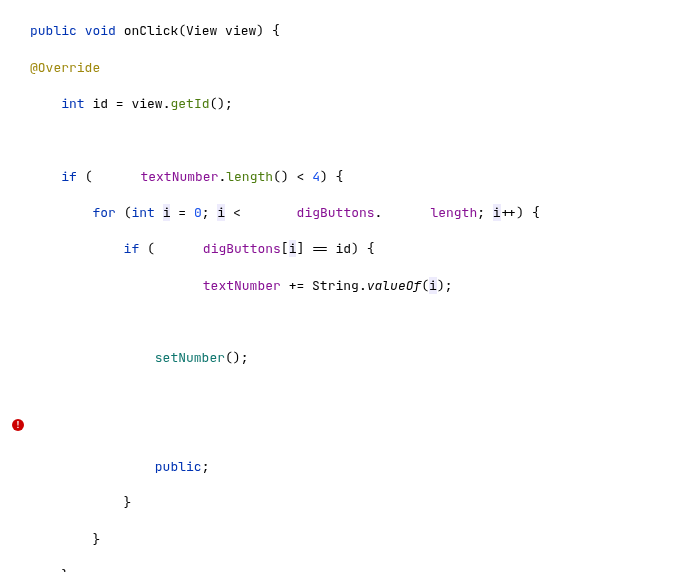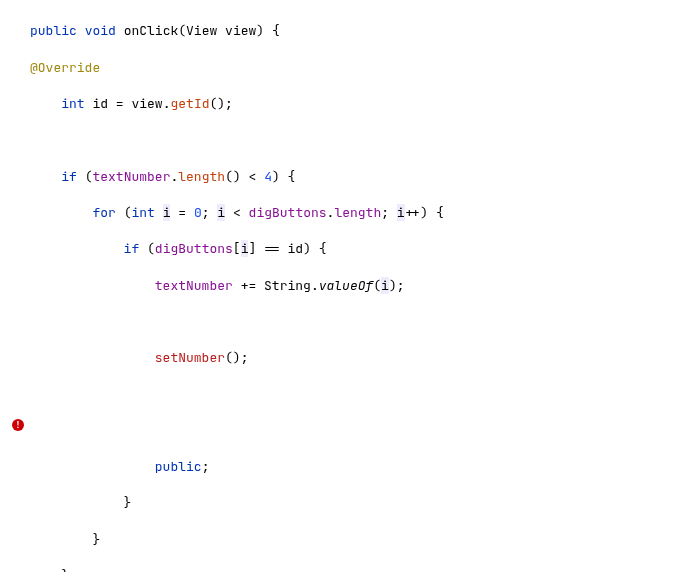--- a/index.html
+++ b/index.html
@@ -37,23 +37,23 @@
       align-items: center;
       justify-content: center;
       color: #fff;
       font-size: 9px;
       font-weight: bold;
       line-height: 1;
     }
     .kw { color: #0033b3; font-weight: normal; }
     .ann { color: #9e880d; }
     .method { color: #000000; }
-    .methodCall { color: #c2410c; }
+    .methodCall { color: #4d7c0f; }
     .ident { color: #000000; }
-    .field { color: #871094; }
+    .field { color: #871094; margin-left: 48px; }
     .num { color: #1750eb; }
     .paren { color: #000000; }
     .punct { color: #000000; }
     .staticMethod { color: #000000; font-style: italic; }
     .usage-hl { background: #edebfc; }
     .type { color: #000000; }
     .line { display: block; min-height: 18px; }
   </style>
 </head>
 <body>
@@ -67,21 +67,21 @@
 <div class="editor">
 <span class="line"><span class="kw">public</span> <span class="kw">void</span> <span class="method">onClick</span><span class="paren">(</span><span class="type">View</span> <span class="ident">view</span><span class="paren">)</span> <span class="paren">{</span></span>
 <span class="line"><span class="ann">@Override</span></span>
 <span class="line">    <span class="kw">int</span> <span class="ident">id</span> <span class="punct">=</span> <span class="ident">view</span><span class="punct">.</span><span class="methodCall">getId</span><span class="paren">()</span><span class="punct">;</span></span>
 <span class="line"></span>
 <span class="line">    <span class="kw">if</span> <span class="paren">(</span><span class="field">textNumber</span><span class="punct">.</span><span class="methodCall">length</span><span class="paren">()</span> <span class="punct">&lt;</span> <span class="num">4</span><span class="paren">)</span> <span class="paren">{</span></span>
 <span class="line">        <span class="kw">for</span> <span class="paren">(</span><span class="kw">int</span> <span class="ident usage-hl">i</span> <span class="punct">=</span> <span class="num">0</span><span class="punct">;</span> <span class="ident usage-hl">i</span> <span class="punct">&lt;</span> <span class="field">digButtons</span><span class="punct">.</span><span class="field">length</span><span class="punct">;</span> <span class="ident usage-hl">i</span><span class="punct">++</span><span class="paren">)</span> <span class="paren">{</span></span>
 <span class="line">            <span class="kw">if</span> <span class="paren">(</span><span class="field">digButtons</span><span class="paren">[</span><span class="ident usage-hl">i</span><span class="paren">]</span> <span class="punct">==</span> <span class="ident">id</span><span class="paren">)</span> <span class="paren">{</span></span>
 <span class="line">                <span class="field">textNumber</span> <span class="punct">+=</span> <span class="type">String</span><span class="punct">.</span><span class="staticMethod">valueOf</span><span class="paren">(</span><span class="ident usage-hl">i</span><span class="paren">)</span><span class="punct">;</span></span>
 <span class="line"></span>
-<span class="line">                <span class="methodCall" style="color:#b91c1c;margin-top:8px;">setNumber</span><span class="paren">()</span><span class="punct">;</span></span>
+<span class="line">                <span class="methodCall" style="color:#0f766e;margin-top:8px;">setNumber</span><span class="paren">()</span><span class="punct">;</span></span>
 <span class="line"></span>
 <span class="line"></span>
 <span class="line">                <span class="kw">public</span><span class="punct">;</span></span>
 <span class="line">            <span class="paren">}</span></span>
 <span class="line">        <span class="paren">}</span></span>
 <span class="line">    <span class="paren">}</span></span>
 
 
 
 

